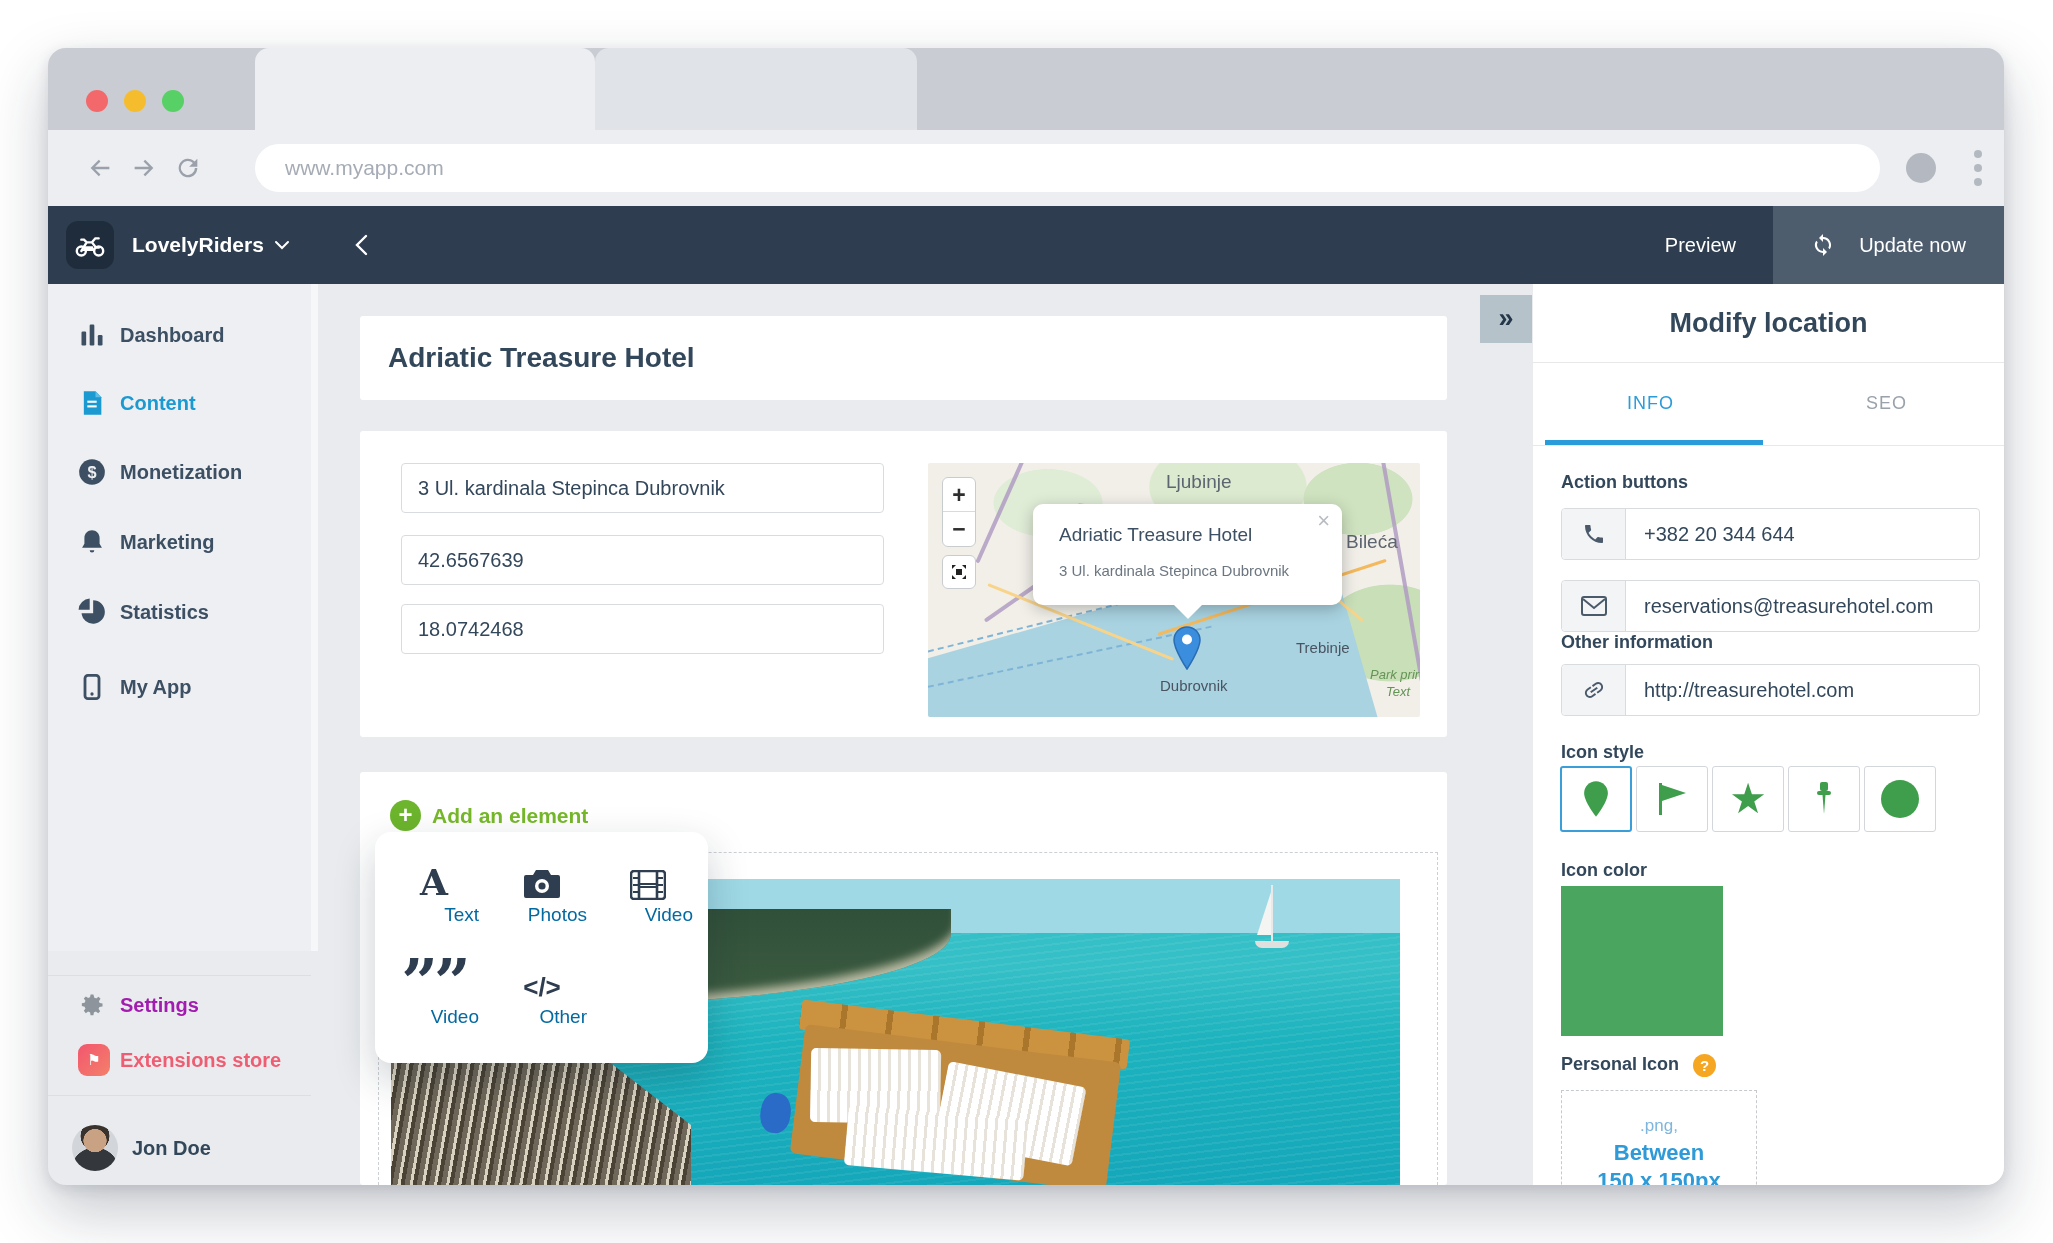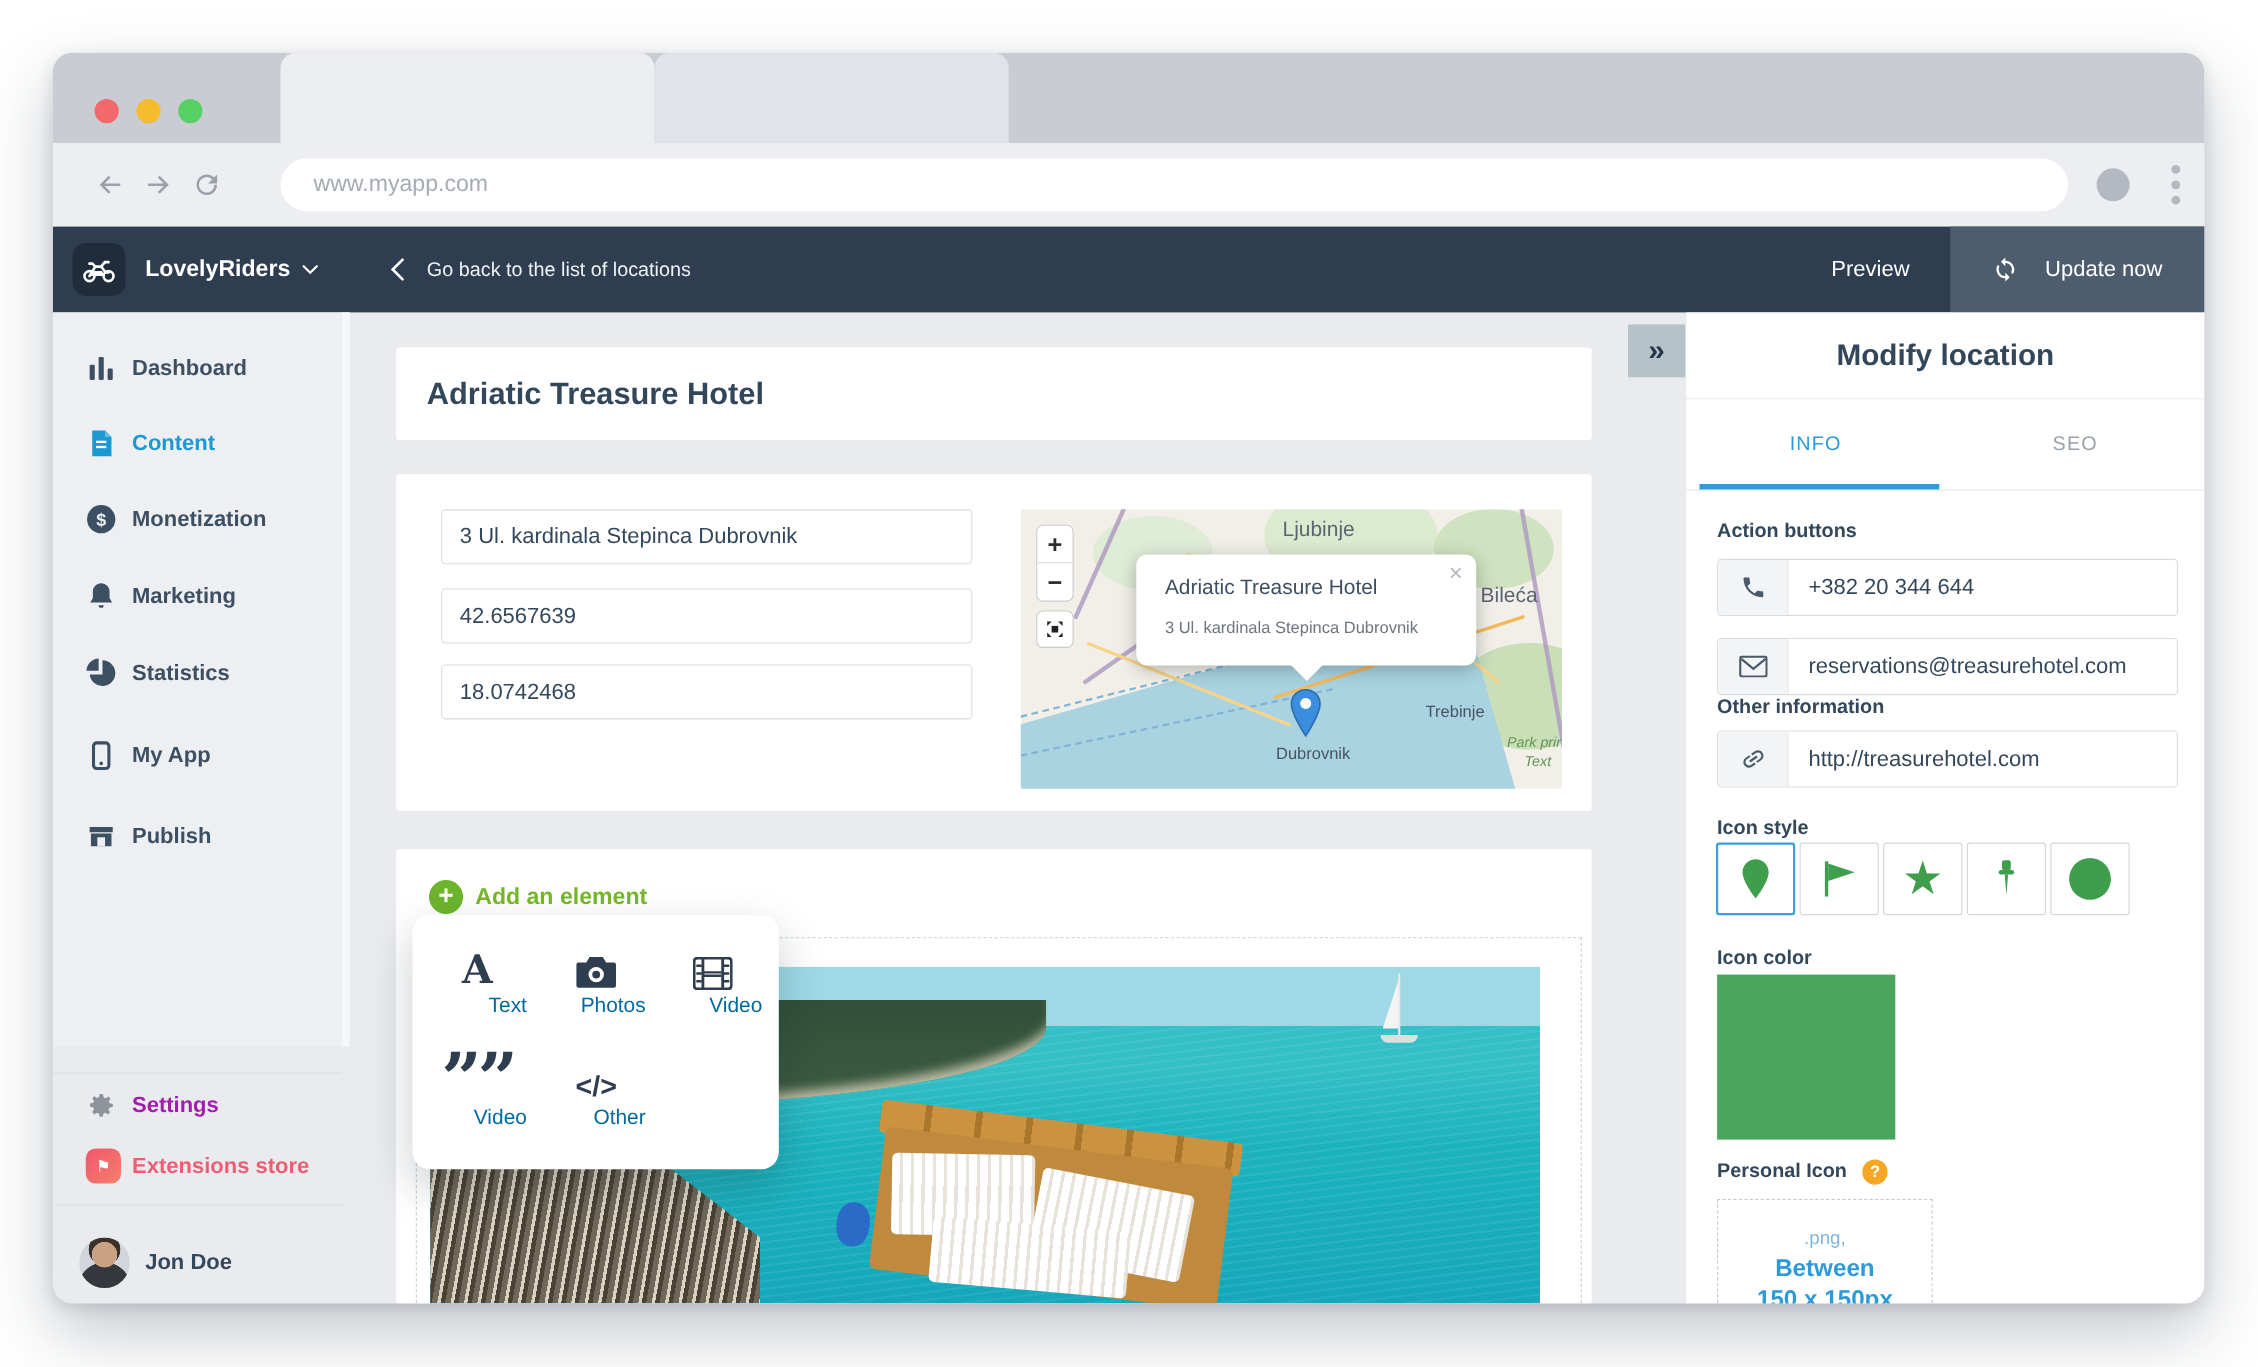--- a/index.html
+++ b/index.html
@@ -198,21 +198,20 @@
         <path d="M8 13 h6 l2 3.5 H6.5z" fill="#fff"></path>
       </svg>
     </div>
     <div id="brand">LovelyRiders</div>
     <svg id="brand-caret" width="16" height="10" viewBox="0 0 16 10">
         <path d="M2 2l6 6 6-6" stroke="#fff" stroke-width="2" fill="none" stroke-linecap="round"></path>
       </svg>
     <svg id="back-chevron" width="14" height="22" viewBox="0 0 14 22">
         <path d="M12 2 L3 11 l9 9" stroke="#fff" stroke-width="2.4" fill="none" stroke-linecap="round"></path>
       </svg>
-    <div id="back-label">Go back to the list of locations</div>
     <div id="preview-btn">Preview</div>
     <div id="update-btn">
       <svg width="24" height="24" viewBox="0 0 24 24">
           <path d="M12 4V1L8 5l4 4V6a6 6 0 0 1 6 6c0 1-.3 2-.7 2.8l1.5 1.5A8 8 0 0 0 12 4zm0 14a6 6 0 0 1-6-6c0-1 .3-2 .7-2.8L5.2 7.7A8 8 0 0 0 12 20v3l4-4-4-4v3z" fill="#fff"></path>
         </svg>
       <span>Update now</span>
     </div>
   </div>
 
   <div id="sidebar">
@@ -253,28 +252,20 @@
           <path d="M11 1.5A10 10 0 0 0 1.5 11H11z" fill="#3c4f63" transform="translate(-1,-1)"></path>
         </svg>
       <span class="lbl">Statistics</span>
     </div>
     <div class="side-item" style="top:379px">
       <svg class="ic" viewBox="0 0 24 24">
           <rect x="6" y="2" width="12" height="20" rx="2.5" fill="none" stroke="#3c4f63" stroke-width="2.4"></rect>
           <circle cx="12" cy="18" r="1.4" fill="#3c4f63"></circle>
         </svg>
       <span class="lbl">My App</span>
-    </div>
-    <div class="side-item" style="top:452px">
-      <svg class="ic" viewBox="0 0 24 24">
-          <path d="M3 5h18v4H3z" fill="#3c4f63"></path>
-          <path d="M4 10h16v10H4z" fill="#3c4f63"></path>
-          <rect x="9" y="13" width="6" height="7" fill="#edeff2"></rect>
-        </svg>
-      <span class="lbl">Publish</span>
     </div>
 
     <div class="side-div" style="top:691px"></div>
     <div class="side-item" id="settings-item" style="top:697px">
       <svg class="ic" viewBox="0 0 24 24">
           <path d="M12 8a4 4 0 1 0 0 8 4 4 0 0 0 0-8zm9 5.2v-2.4l-2.4-.5a7 7 0 0 0-.7-1.6l1.4-2-1.7-1.7-2 1.4c-.5-.3-1-.5-1.6-.7L13.2 3h-2.4l-.5 2.4c-.6.2-1.1.4-1.6.7l-2-1.4L5 6.4l1.4 2c-.3.5-.5 1-.7 1.6l-2.4.5v2.4l2.4.5c.2.6.4 1.1.7 1.6l-1.4 2L6.7 19l2-1.4c.5.3 1 .5 1.6.7l.5 2.4h2.4l.5-2.4c.6-.2 1.1-.4 1.6-.7l2 1.4 1.7-1.7-1.4-2c.3-.5.5-1 .7-1.6l2.4-.5z" fill="#8d949c"></path>
         </svg>
       <span class="lbl">Settings</span>
     </div>
     <div class="side-item" id="ext-item" style="top:752px">

